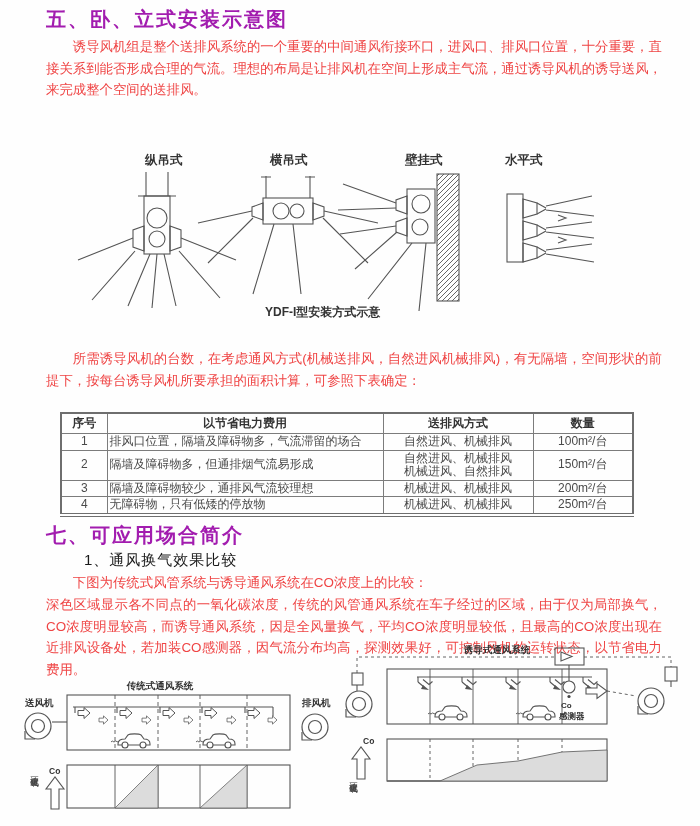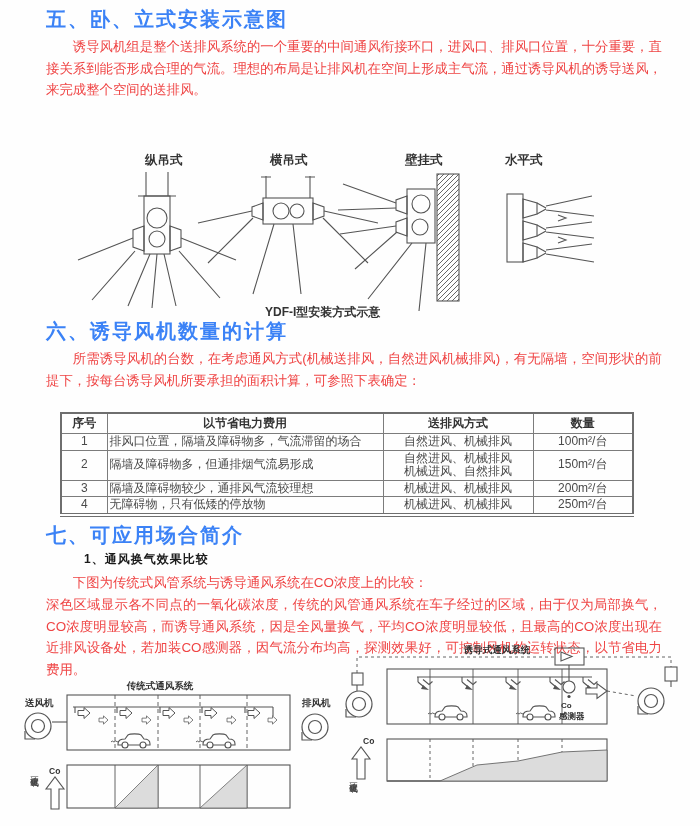--- a/index.html
+++ b/index.html
@@ -1,19 +1,19 @@
 <!DOCTYPE html>
 <html><head>
 <meta charset="utf-8">
 <style>
   html,body{margin:0;padding:0;background:#e8e8e8;}
   .page{position:relative;width:700px;height:826px;background:#fefefe;overflow:hidden;
         font-family:"Liberation Sans","DejaVu Sans",sans-serif;color:#3f3f3f;}
-  .h1{position:absolute;left:46px;font-size:20px;font-weight:700;color:#3b82f6;letter-spacing:2px;}
-  .sub{position:absolute;font-size:12px;font-weight:700;color:#1a1a1a;letter-spacing:1px;}
+  .h1{position:absolute;left:46px;font-size:20px;font-weight:700;color:#a21caf;letter-spacing:2px;}
+  .sub{position:absolute;font-size:15px;font-weight:400;color:#1a1a1a;letter-spacing:1px;}
   .body{position:absolute;left:46px;width:616px;font-size:13.4px;line-height:21.5px;
         color:#ef4444;margin:0;text-align:justify;}
   .indent{text-indent:2em;}
   .diag{position:absolute;}
   svg text{fill:#333;}
   table.qt{position:absolute;left:60px;top:412px;width:572px;border-collapse:collapse;
         font-size:12px;color:#4a4a4a;table-layout:fixed;
         border:2px solid #6e6e6e;border-bottom:4px double #6e6e6e;}
   table.qt th,table.qt td{border:1px solid #7c7c7c;padding:1px 2px;line-height:13.5px;}
   table.qt th{font-weight:700;color:#333;height:17px;}
@@ -102,21 +102,20 @@
         <polygon points="463,73 477,77 477,88 463,92"></polygon>
         <path d="M477,77 L486,82 M477,88 L486,83 M486,80 L532,74 M486,84 L534,90"></path>
         <polygon points="463,95 477,99 477,110 463,114"></polygon>
         <path d="M477,99 L486,104 M477,110 L486,105 M486,102 L532,96 M486,106 L534,114"></path>
         <path d="M498,67 L506,70 L498,73 M498,89 L506,92 L498,95"></path>
       </g>
       <text x="205" y="168" font-size="12" font-weight="600" stroke="none">YDF-I型安装方式示意</text>
     </svg>
   </div>
 
-  <div class="h1" style="top:318px">六、诱导风机数量的计算</div>
   <p class="body indent" style="top:348px">所需诱导风机的台数，在考虑通风方式(机械送排风，自然进风机械排风)，有无隔墙，空间形状的前提下，按每台诱导风机所要承担的面积计算，可参照下表确定：</p>
 
   <table class="qt">
     <colgroup>
         <col style="width:46px">
         <col style="width:276px">
         <col style="width:150px">
         <col style="width:100px">
       </colgroup>
     <thead>

